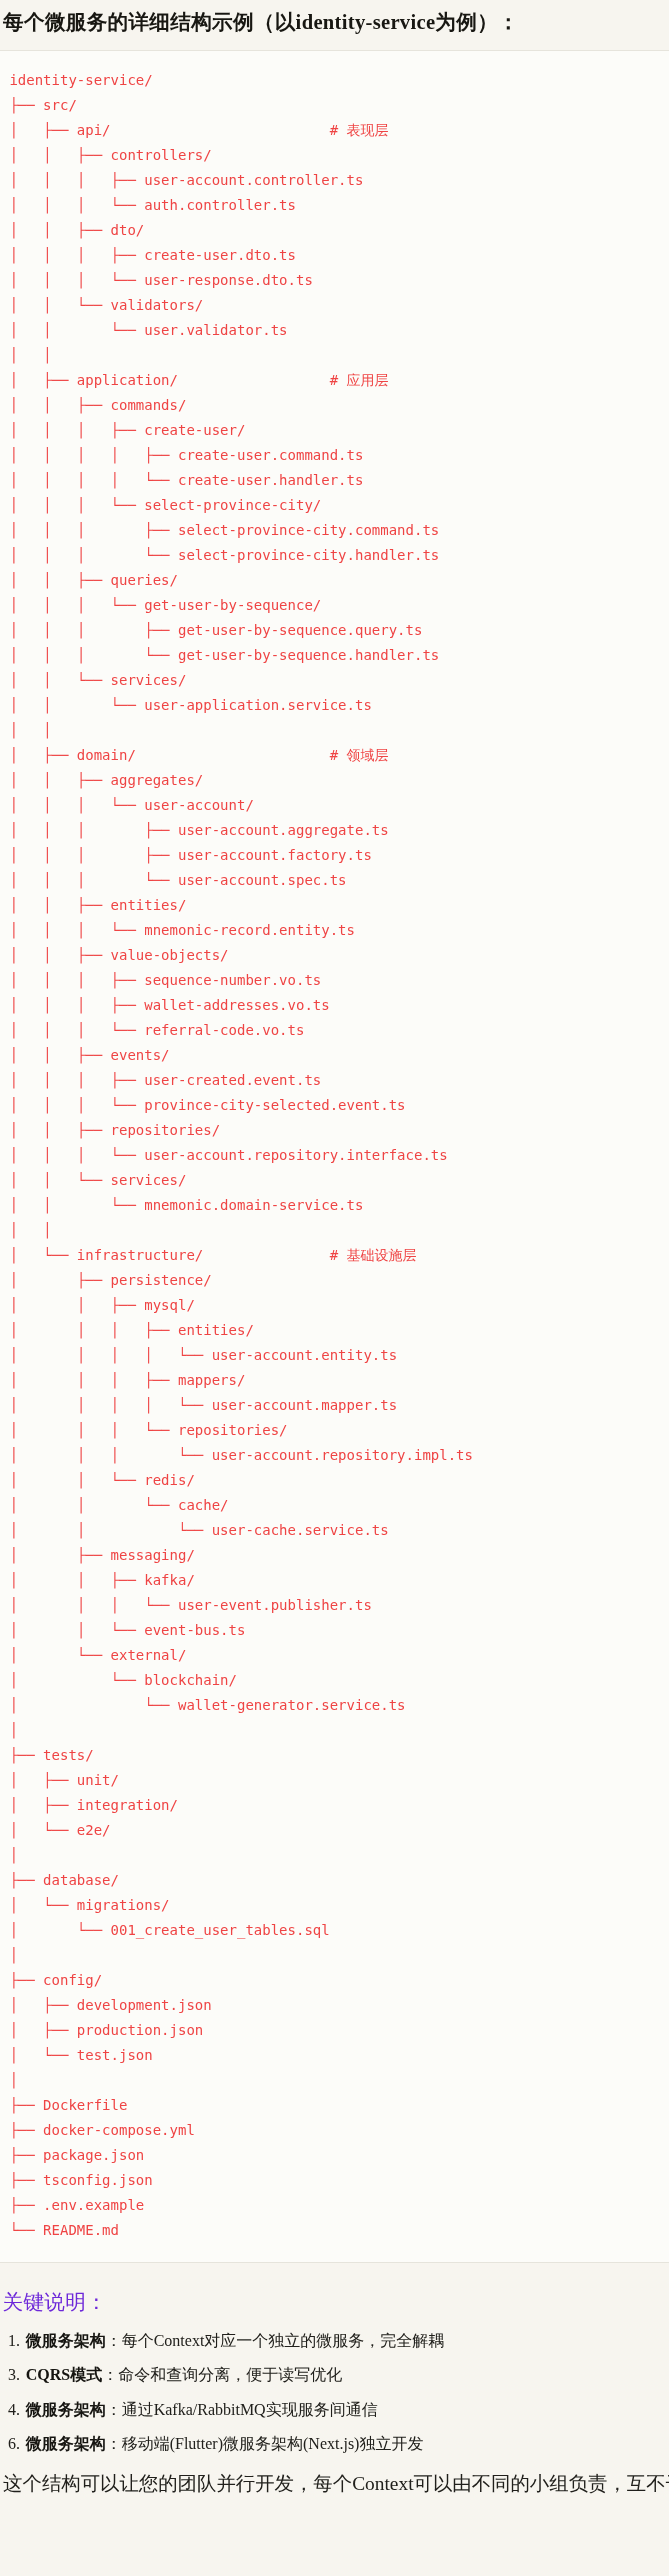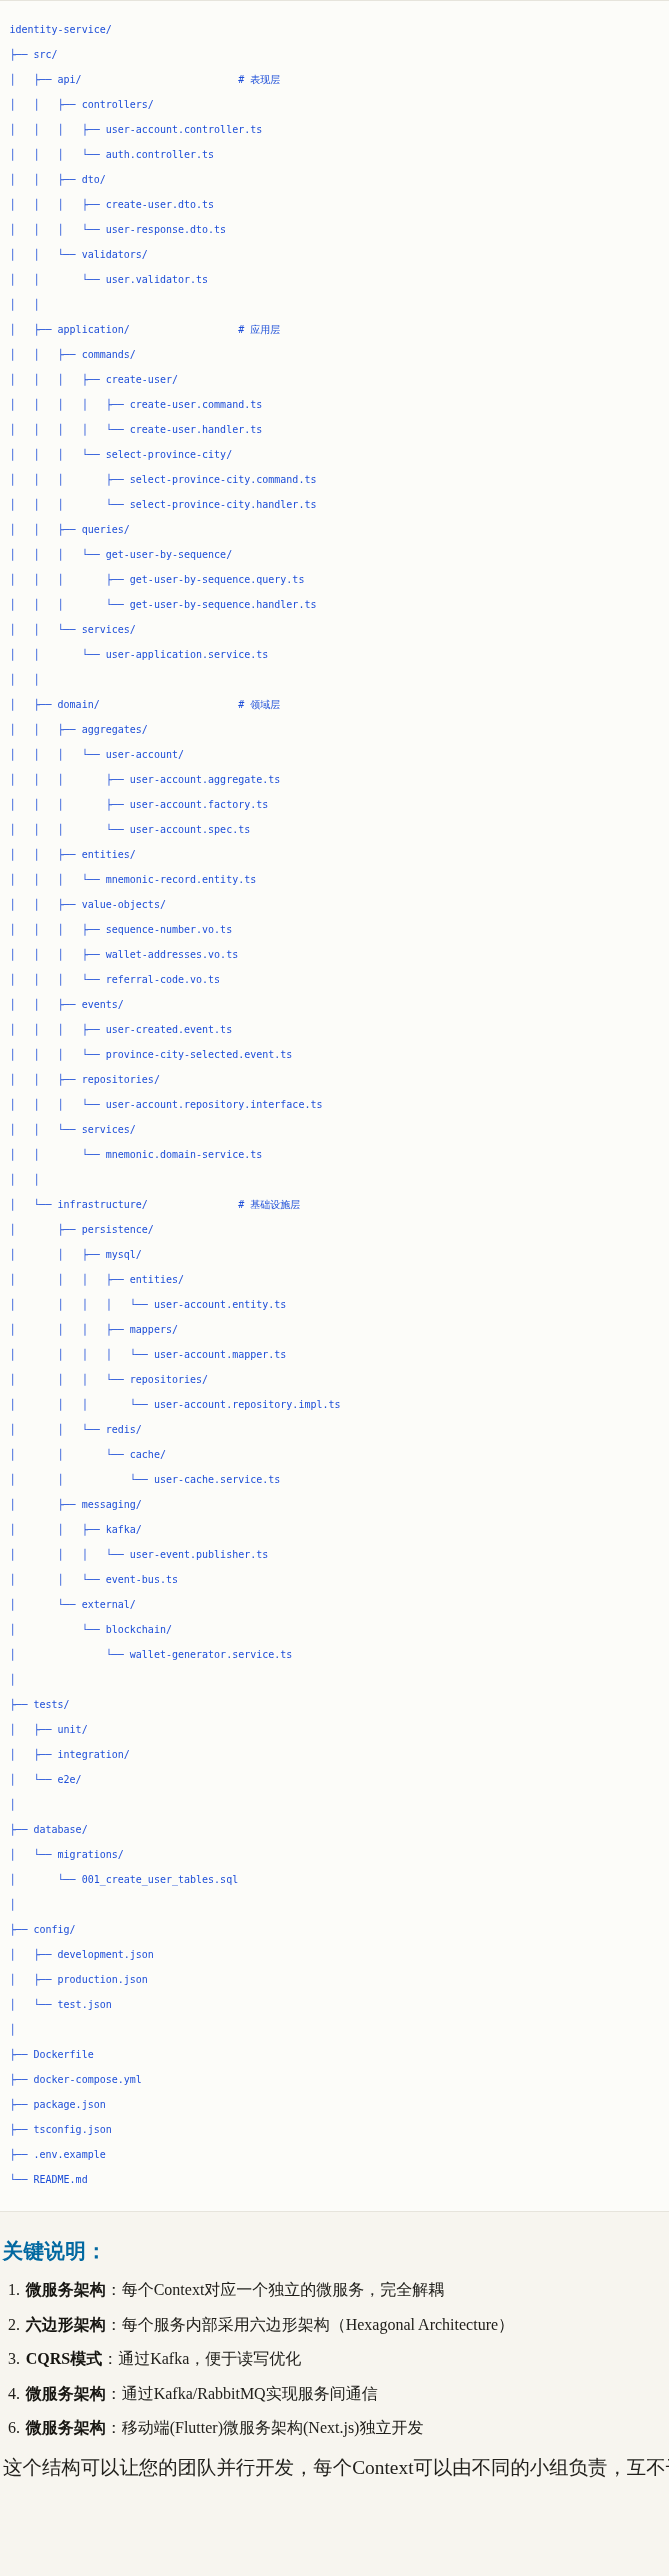--- a/index.html
+++ b/index.html
@@ -29,32 +29,32 @@
     border-top: 0.6px solid #E6E4DC;
     border-bottom: 0.6px solid #E6E4DC;
     padding: 16.3px 8.8px 19px 9.4px;
     box-sizing: border-box;
     width: 669px;
     overflow: hidden;
   }
   .code-block pre {
     margin: 0;
     font-family: "DejaVu Sans Mono", "Liberation Mono", monospace;
-    font-size: 10px;
+    font-size: 14px;
     line-height: 25px;
-    color: #1d4ed8;
+    color: #ef4444;
     white-space: pre;
   }
 
   .notes { padding: 0 3.8px 0 2.5px; }
   .notes-heading {
     margin: 25px 0 13.8px 0;
     font-size: 20.6px;
-    font-weight: 700;
-    color: #0369a1;
+    font-weight: 400;
+    color: #6d28d9;
     letter-spacing: 0.3px;
   }
   .note-item {
     padding-left: 5.6px;
     margin-bottom: 13px;
     font-size: 16px;
     line-height: 1.35;
     color: #21201C;
     white-space: nowrap;
   }
@@ -72,20 +72,21 @@
     line-height: 1.35;
     color: #21201C;
     white-space: nowrap;
   }
 </style>
 </head>
 <body>
 
 <div class="page">
 
+  <div class="doc-title">每个微服务的详细结构示例（以identity-service为例）：</div>
 
   <div class="code-block">
     <pre>identity-service/
 ├── src/
 │   ├── api/                          # 表现层
 │   │   ├── controllers/
 │   │   │   ├── user-account.controller.ts
 │   │   │   └── auth.controller.ts
 │   │   ├── dto/
 │   │   │   ├── create-user.dto.ts
@@ -171,26 +172,23 @@
   </div>
 
   <div class="notes">
 
     <div class="notes-heading">关键说明：</div>
 
     <div class="note-item">
       <span class="num">1.</span><span class="term">微服务架构</span><span>：每个Context对应一个独立的微服务，完全解耦</span>
     </div>
 
-    <div class="note-item">
-      <span class="num">2.</span><span class="term">六边形架构</span><span>：每个服务内部采用六边形架构（Hexagonal Architecture）</span>
-    </div>
-
-    <div class="note-item">
-      <span class="num">3.</span><span class="term">CQRS模式</span><span>：通过Kafka，便于读写优化</span>
+
+    <div class="note-item">
+      <span class="num">3.</span><span class="term">CQRS模式</span><span>：命令和查询分离，便于读写优化</span>
     </div>
 
     <div class="note-item">
       <span class="num">4.</span><span class="term">微服务架构</span><span>：通过Kafka/RabbitMQ实现服务间通信</span>
     </div>
 
 
     <div class="note-item">
       <span class="num">6.</span><span class="term">微服务架构</span><span>：移动端(Flutter)微服务架构(Next.js)独立开发</span>
     </div>

